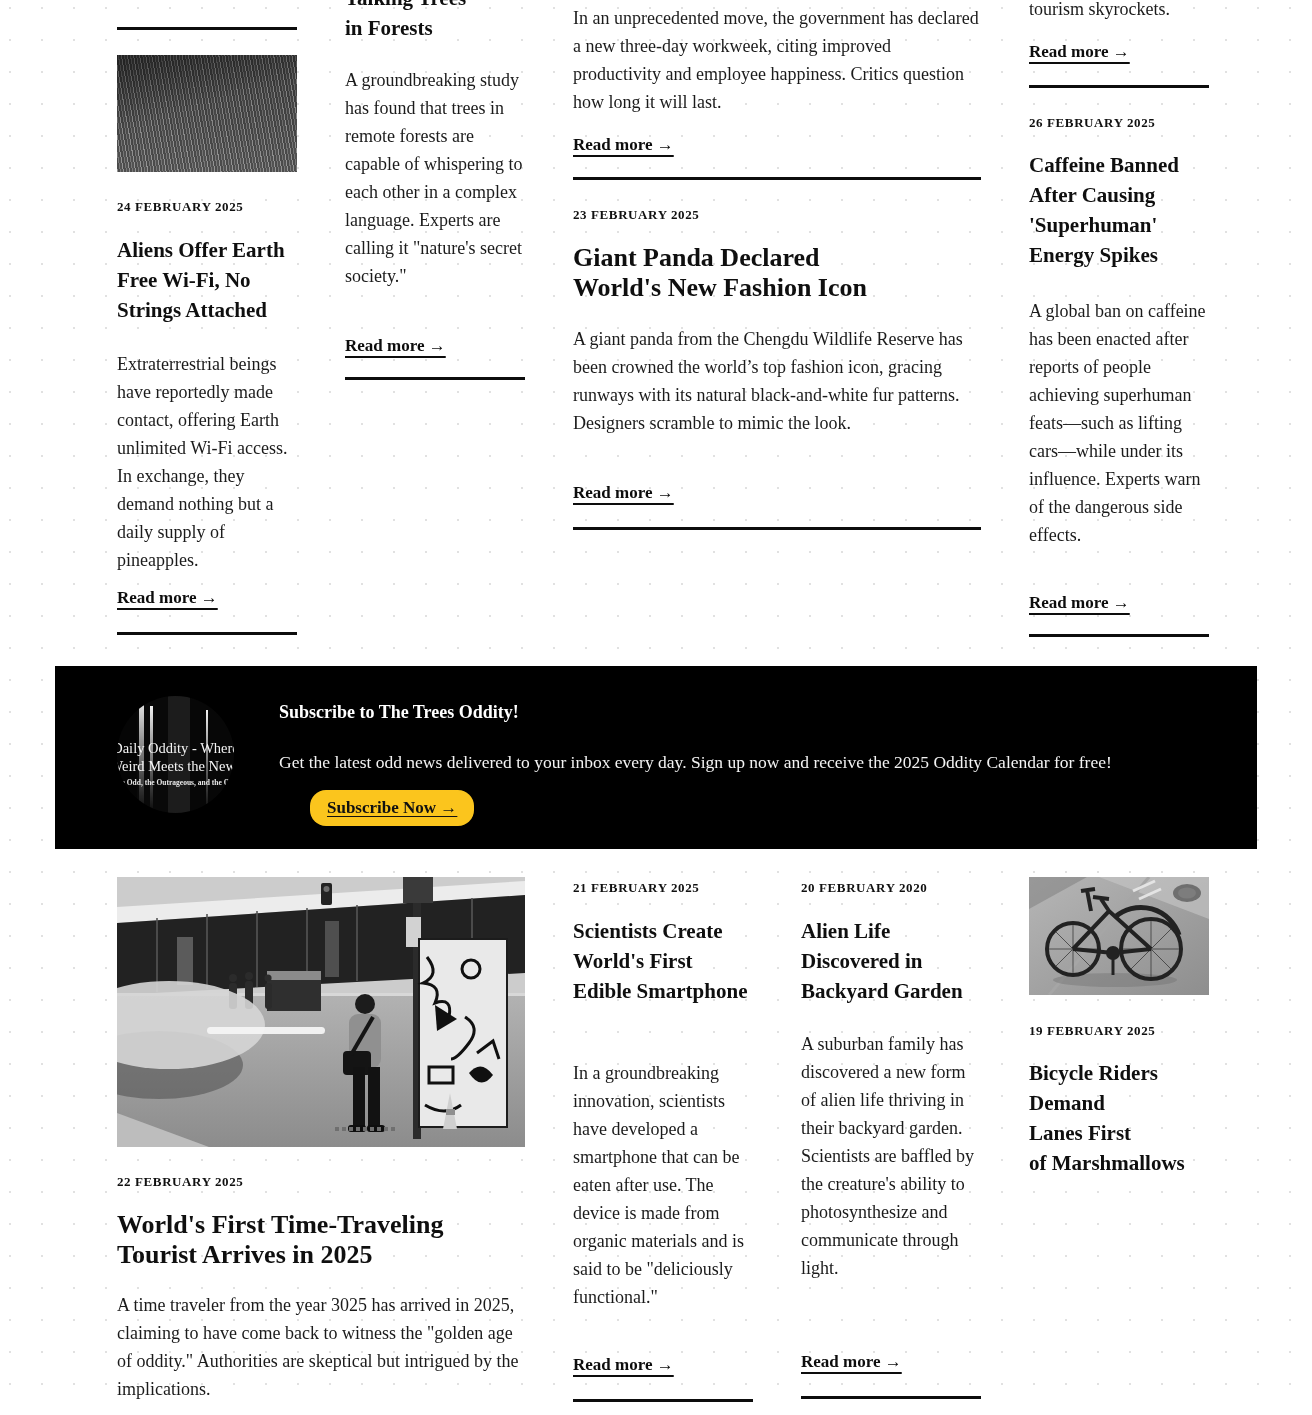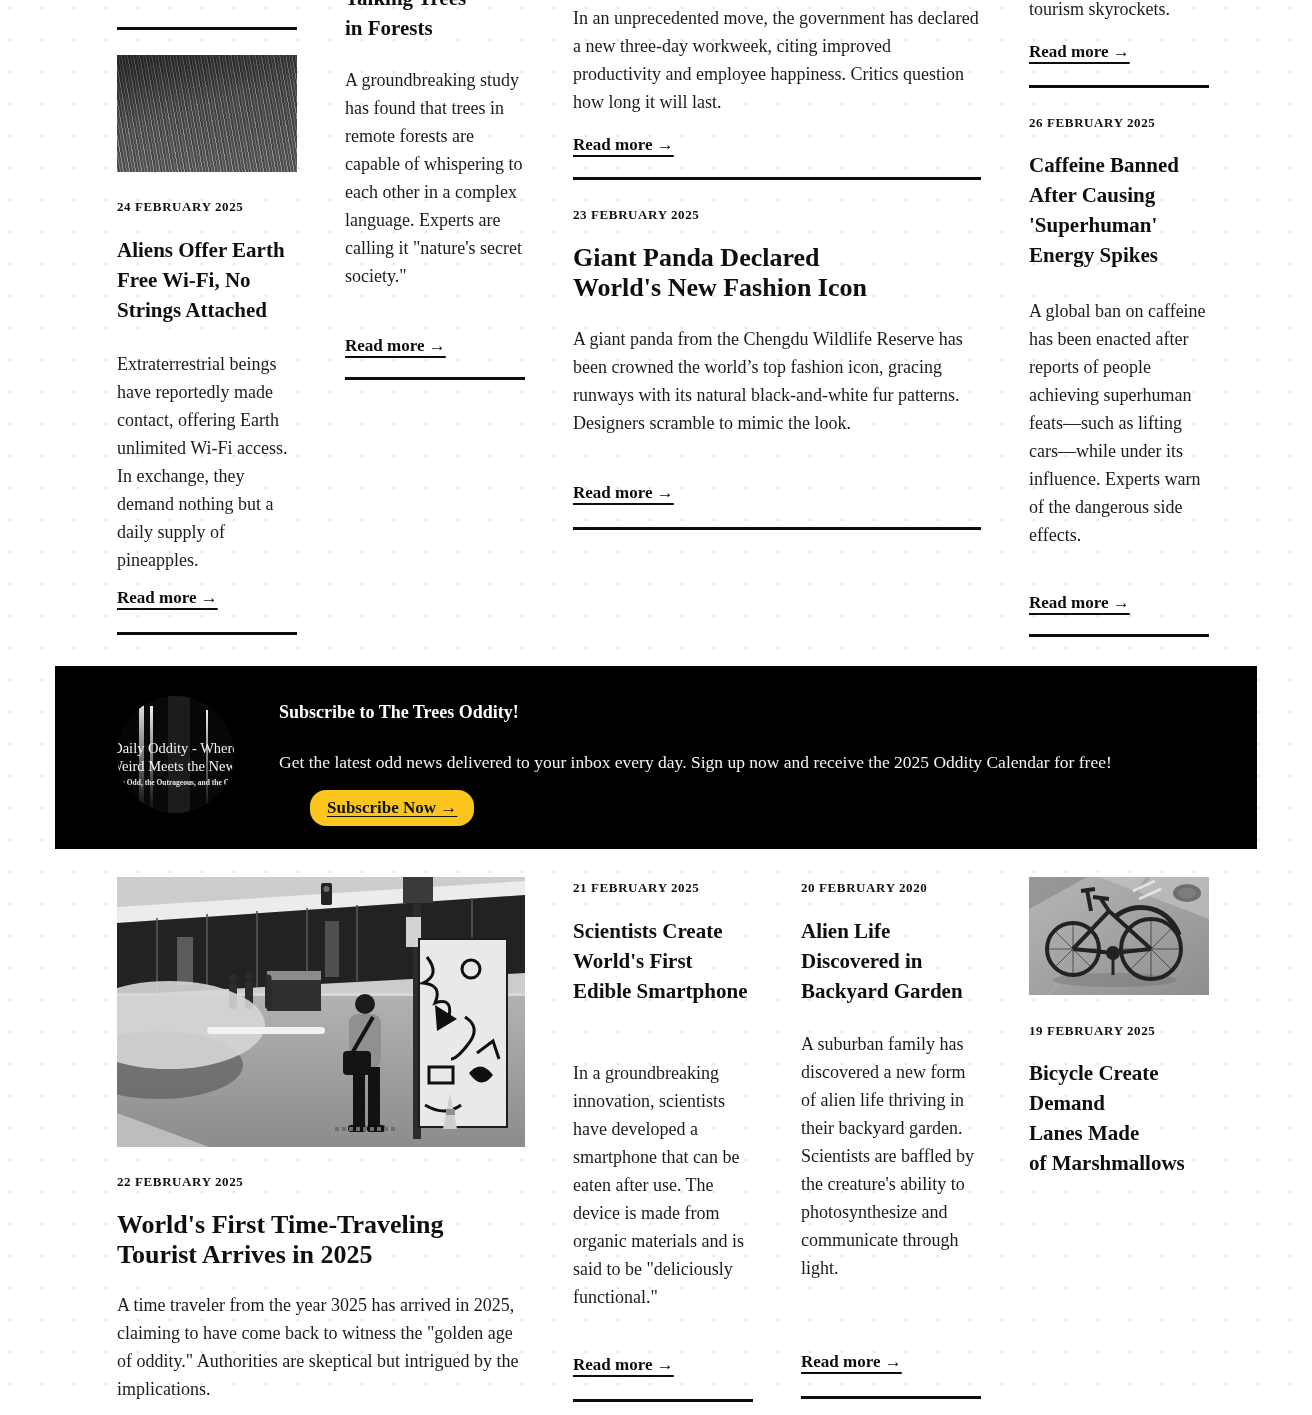--- a/index.html
+++ b/index.html
@@ -231,16 +231,16 @@
           </g>
           <path d="M44,72 L80,34 L122,72 M80,34 L72,22 M64,20 L80,22 M44,72 L84,76 L122,72" stroke-width="4"></path>
           <path d="M86,40 A40 40 0 0 1 150 58" stroke-width="5"></path>
           <path d="M52,14 L66,12 M58,13 L62,34" stroke-width="4"></path>
           <line x1="84" y1="76" x2="84" y2="98" stroke-width="3"></line>
         </g>
         <circle cx="84" cy="76" r="7" fill="#222222"></circle>
       </svg>
     </a>
     <div class="blk date" style="top:146px">19 FEBRUARY 2025</div>
-    <div class="blk title" style="top:181px">Bicycle Create Demand Lanes Made of Marshmallows</div>
+    <div class="blk title" style="top:181px">Bicycle Riders Demand Lanes First of Marshmallows</div>
   </div>
 
 </div>
 
 </body></html>

